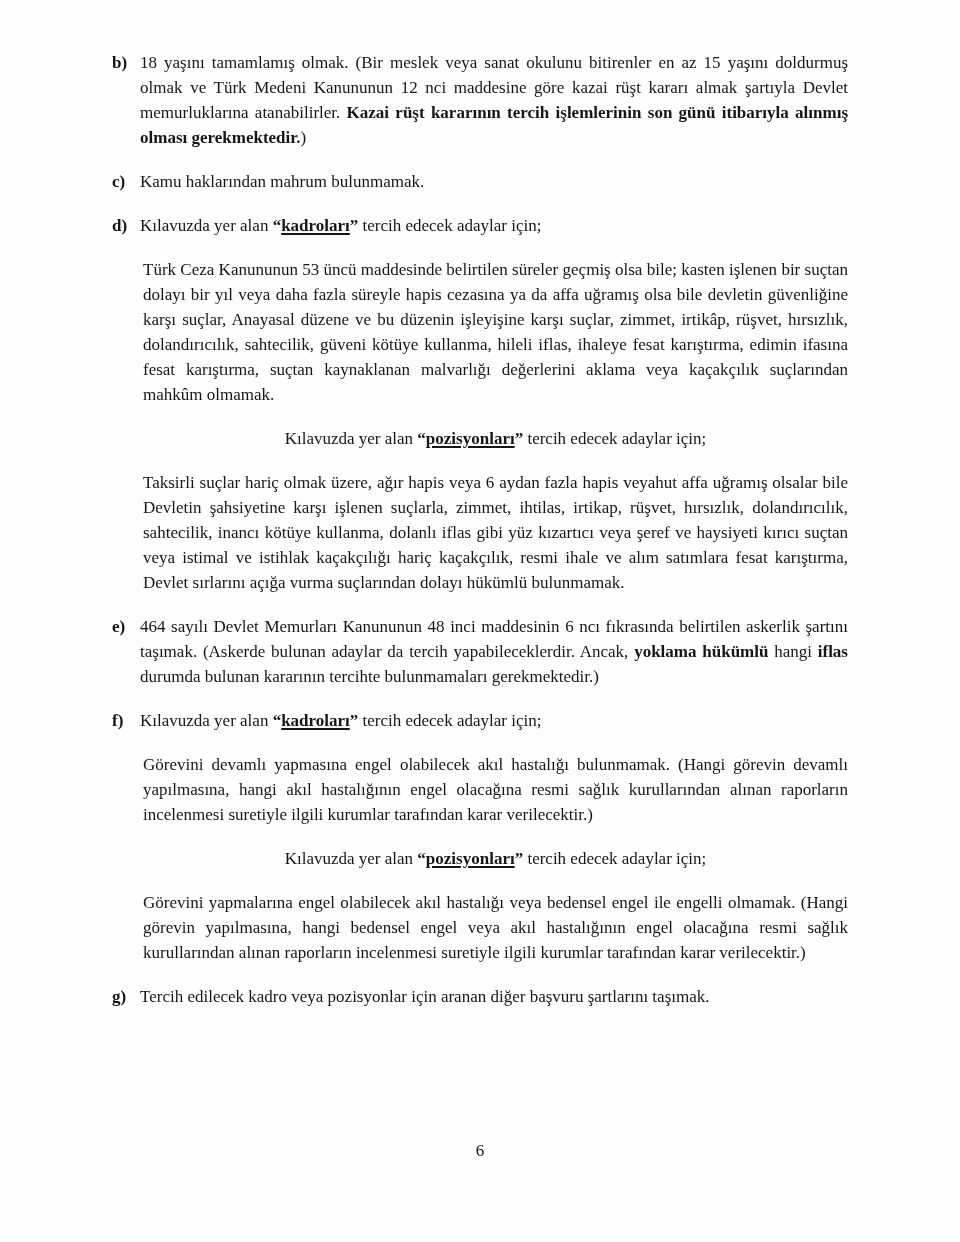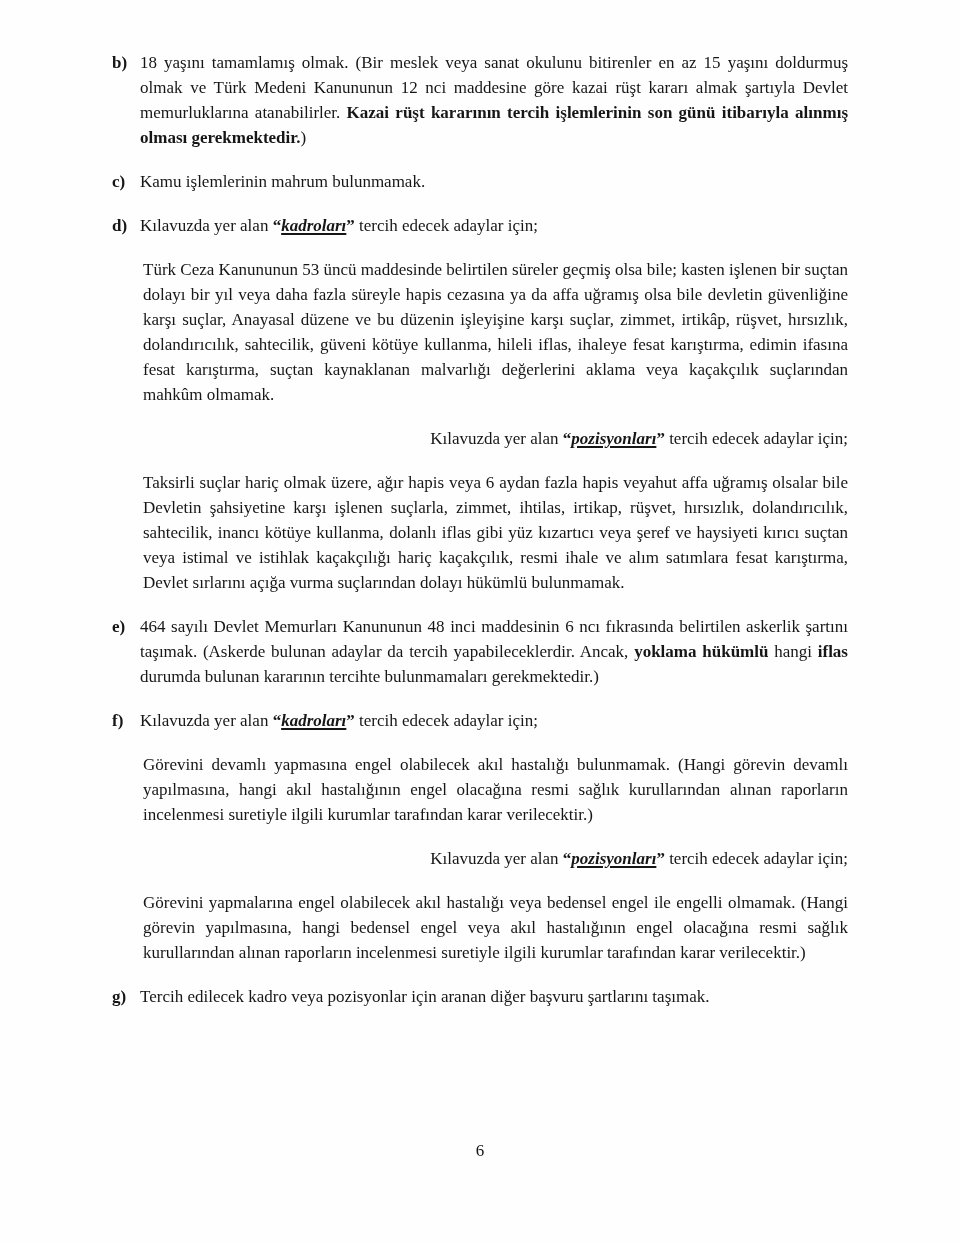--- a/index.html
+++ b/index.html
@@ -34,45 +34,45 @@
     flex: 1 1 auto;
     text-align: justify;
   }
   .block.sub {
     padding-left: 31px;
     text-align: justify;
     font-family: Liberation Serif, serif;
   }
   .block.subheading {
     padding-left: 31px;
-    text-align: right;
+    text-align: center;
   }
   .b { font-weight: bold; }
-  .u { text-decoration: underline; text-decoration-thickness: 1.5px; text-underline-offset: 2px; font-style: italic; }
+  .u { text-decoration: underline; text-decoration-thickness: 1.5px; text-underline-offset: 2px; }
   .footer {
     position: absolute;
     left: 0;
     top: 1138px;
     width: 100%;
     text-align: center;
     font-size: 17px;
     line-height: 25px;
   }
 </style>
 </head>
 <body>
 
 <div class="doc-body">
     <div class="block item">
     <div class="label">b)</div>
     <div class="text"><span>18 yaşını tamamlamış olmak. (Bir meslek veya sanat okulunu bitirenler en az 15 yaşını doldurmuş olmak ve Türk Medeni Kanununun 12 nci maddesine göre kazai rüşt kararı almak şartıyla Devlet memurluklarına atanabilirler. </span><span class="b">Kazai rüşt kararının tercih işlemlerinin son günü itibarıyla alınmış olması gerekmektedir.</span><span>)</span></div>
   </div>
     <div class="block item">
     <div class="label">c)</div>
-    <div class="text"><span>Kamu işlemlerinin mahrum bulunmamak.</span></div>
+    <div class="text"><span>Kamu haklarından mahrum bulunmamak.</span></div>
   </div>
     <div class="block item">
     <div class="label">d)</div>
     <div class="text"><span>Kılavuzda yer alan </span><span class="b">“</span><span class="b u">kadroları</span><span class="b">”</span><span> tercih edecek adaylar için;</span></div>
   </div>
     <div class="block sub">
 
     <div class="text"><span>Türk Ceza Kanununun 53 üncü maddesinde belirtilen süreler geçmiş olsa bile; kasten işlenen bir suçtan dolayı bir yıl veya daha fazla süreyle hapis cezasına ya da affa uğramış olsa bile devletin güvenliğine karşı suçlar, Anayasal düzene ve bu düzenin işleyişine karşı suçlar, zimmet, irtikâp, rüşvet, hırsızlık, dolandırıcılık, sahtecilik, güveni kötüye kullanma, hileli iflas, ihaleye fesat karıştırma, edimin ifasına fesat karıştırma, suçtan kaynaklanan malvarlığı değerlerini aklama veya kaçakçılık suçlarından mahkûm olmamak.</span></div>
   </div>
     <div class="block subheading">

